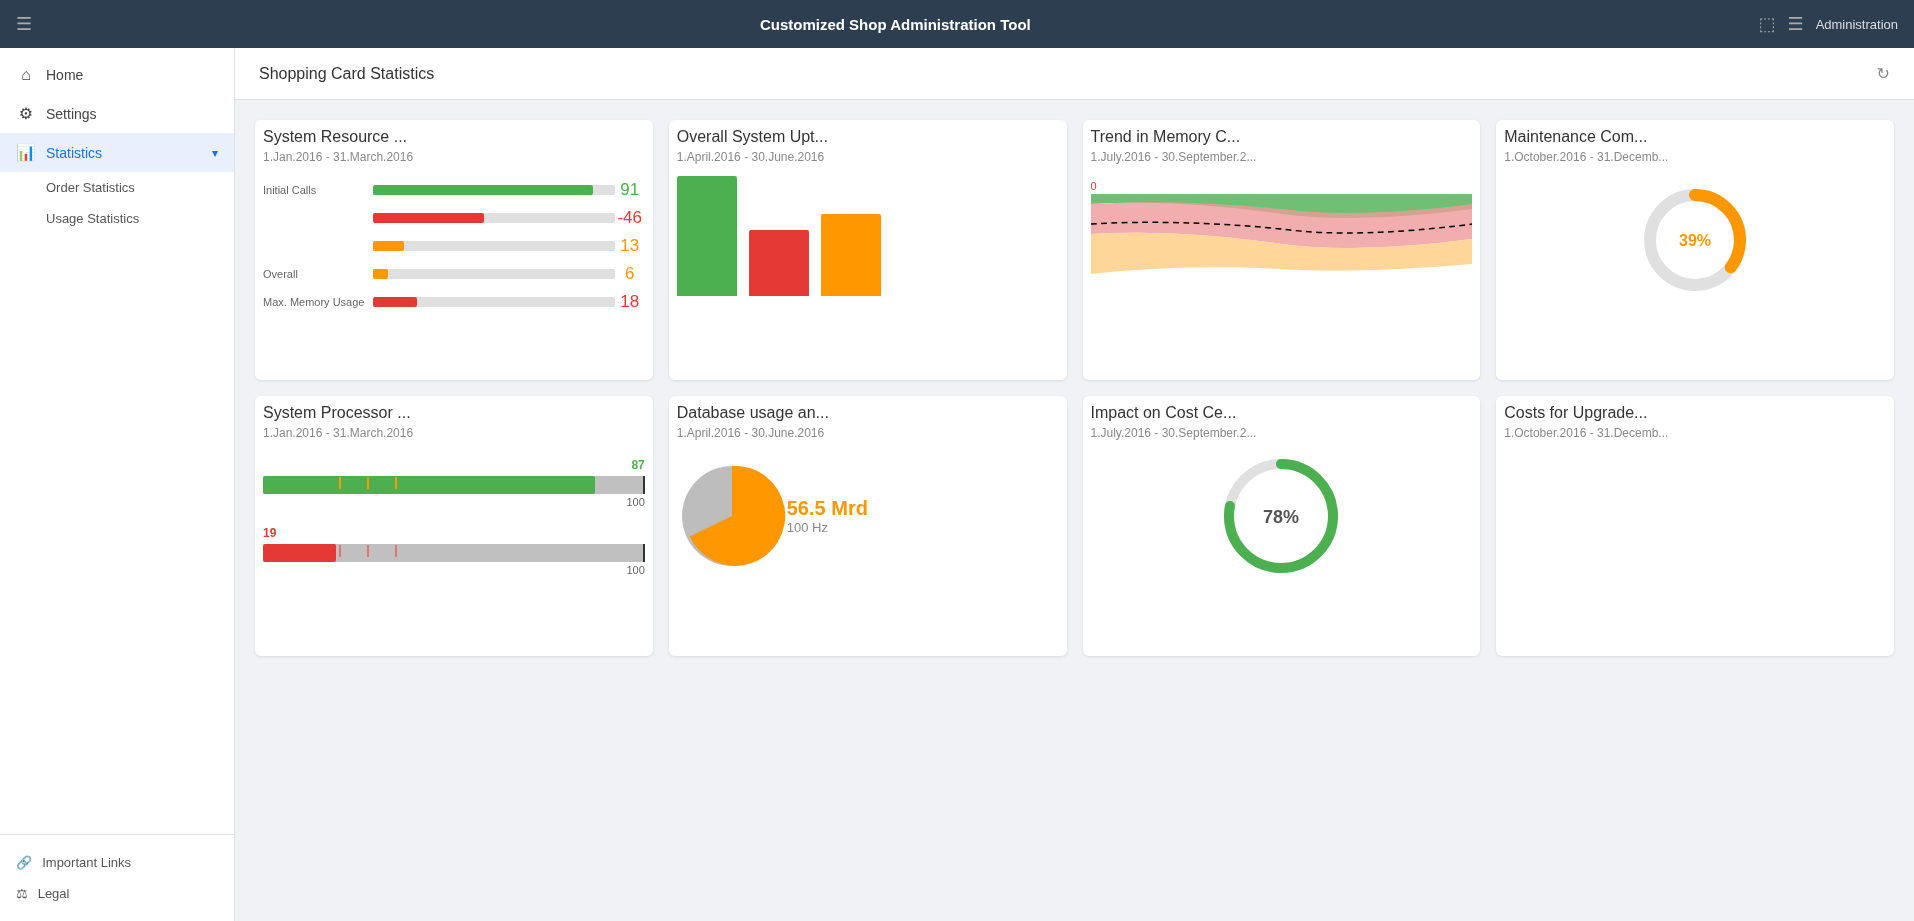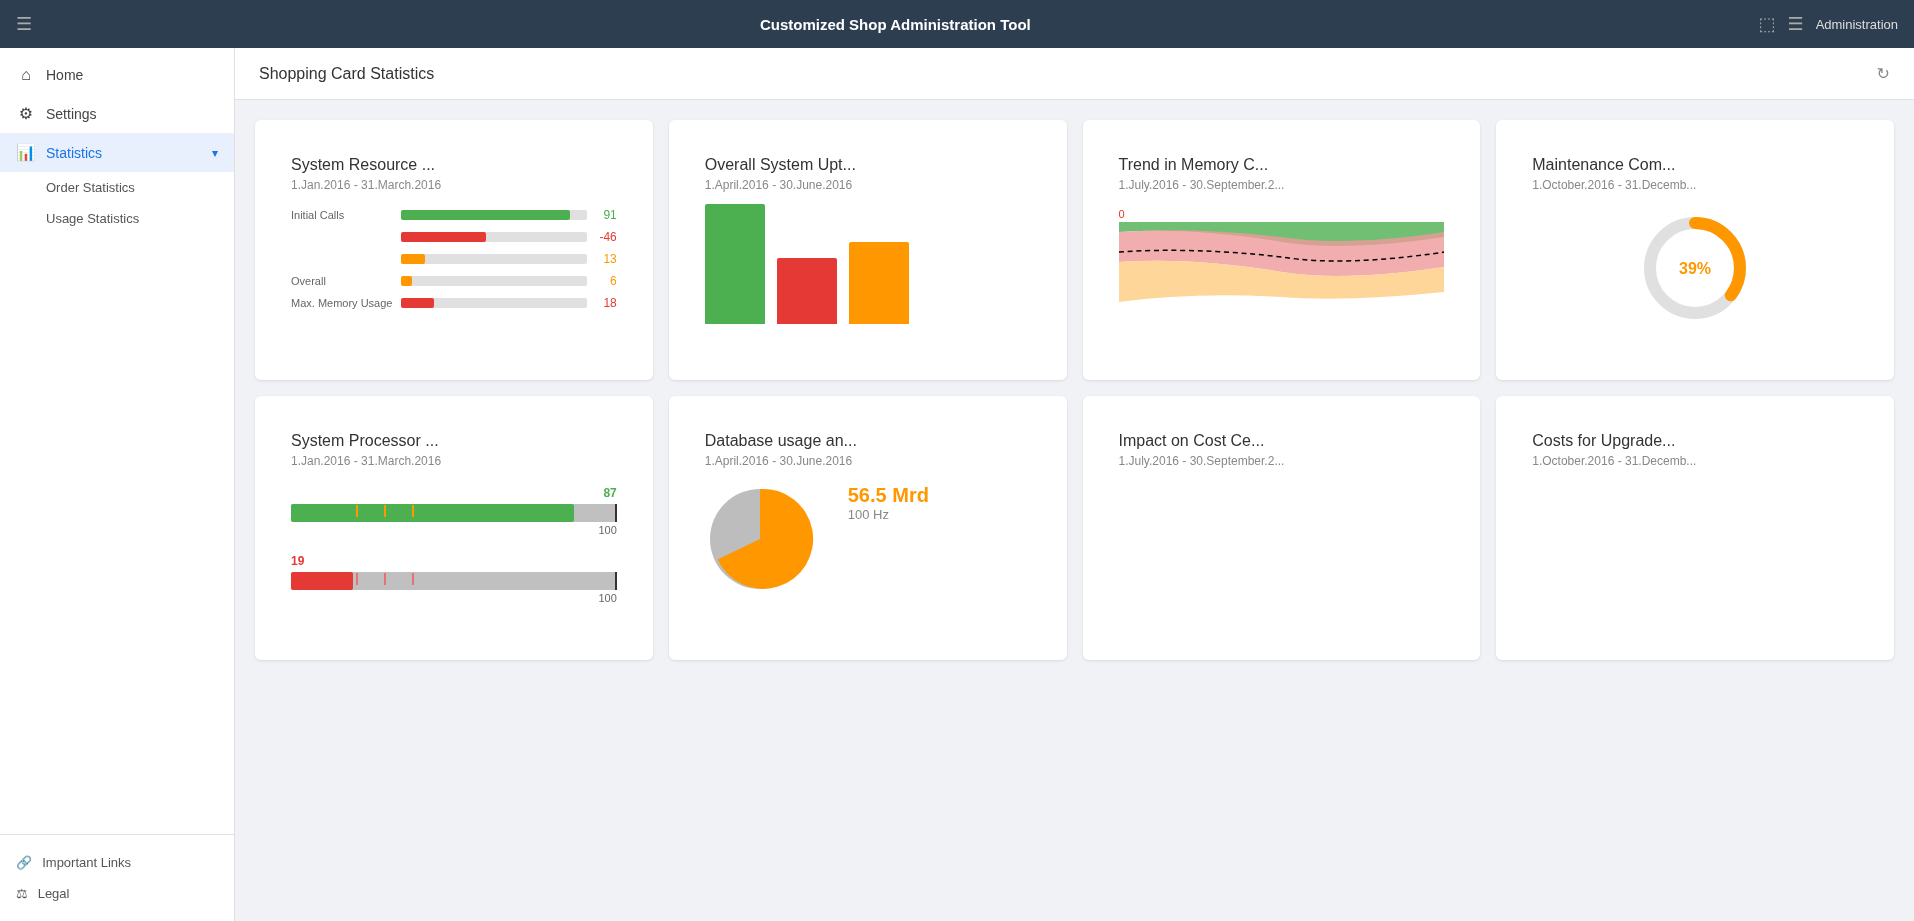--- a/index.html
+++ b/index.html
@@ -89,21 +89,21 @@
       display: grid;
       grid-template-columns: repeat(4, 1fr);
       grid-template-rows: auto auto;
       gap: 16px;
     }
 
     
     .card {
       background: white;
       border-radius: 6px;
-      padding: 36px;
+      padding: 8px;
       box-shadow: 0 1px 3px rgba(0,0,0,0.1);
       min-height: 260px;
     }
     .card-title {
       font-size: 16px;
       font-weight: 500;
       color: #333;
       margin-bottom: 4px;
     }
     .card-date {
@@ -116,21 +116,21 @@
     .bar-chart { }
     .bar-row {
       display: flex;
       align-items: center;
       margin-bottom: 8px;
       font-size: 11px;
     }
     .bar-label { width: 110px; color: #666; flex-shrink: 0; }
     .bar-container { flex: 1; background: #e0e0e0; height: 10px; border-radius: 2px; position: relative; }
     .bar-fill { height: 100%; border-radius: 2px; }
-    .bar-value { width: 30px; text-align: right; font-size: 12px; flex-shrink: 0; }
+    .bar-value { width: 30px; text-align: center; font-size: 17px; flex-shrink: 0; }
     .bar-green { background: #4caf50; }
     .bar-red { background: #e53935; }
     .bar-orange { background: #ff9800; }
 
     
     .column-chart {
       display: flex;
       align-items: flex-end;
       gap: 12px;
       height: 120px;
@@ -151,22 +151,22 @@
     .donut-container {
       display: flex;
       justify-content: center;
       align-items: center;
       height: 120px;
     }
 
     
     .pie-container {
       display: flex;
-      align-items: flex-start;
-      gap: 33px;
+      align-items: center;
+      gap: 0;
       height: 120px;
     }
     .pie-text { }
     .pie-value { font-size: 20px; font-weight: bold; color: #ff9800; }
     .pie-unit { font-size: 13px; color: #888; }
 
     
     .progress-container {
       display: flex;
       justify-content: center;
@@ -375,20 +375,27 @@
           <div class="pie-text">
             <div class="pie-value">56.5 Mrd</div>
             <div class="pie-unit">100 Hz</div>
           </div>
         </div>
       </div>
 
       <div class="card">
         <div class="card-title">Impact on Cost Ce...</div>
         <div class="card-date">1.July.2016 - 30.September.2...</div>
+        <div class="progress-container">
+          <svg width="130" height="130" viewBox="0 0 130 130">
+            <circle cx="65" cy="65" r="52" fill="none" stroke="#e0e0e0" stroke-width="10"></circle>
+            <circle cx="65" cy="65" r="52" fill="none" stroke="#4caf50" stroke-width="10" stroke-dasharray="254.8 326.7" stroke-linecap="round" transform="rotate(-90 65 65)"></circle>
+            <text x="65" y="72" text-anchor="middle" font-size="18" font-weight="bold" fill="#555">78%</text>
+          </svg>
+        </div>
       </div>
 
       <div class="card">
         <div class="card-title">Costs for Upgrade...</div>
         <div class="card-date">1.October.2016 - 31.Decemb...</div>
       </div>
 
     </div>
   </div>
 </div>

